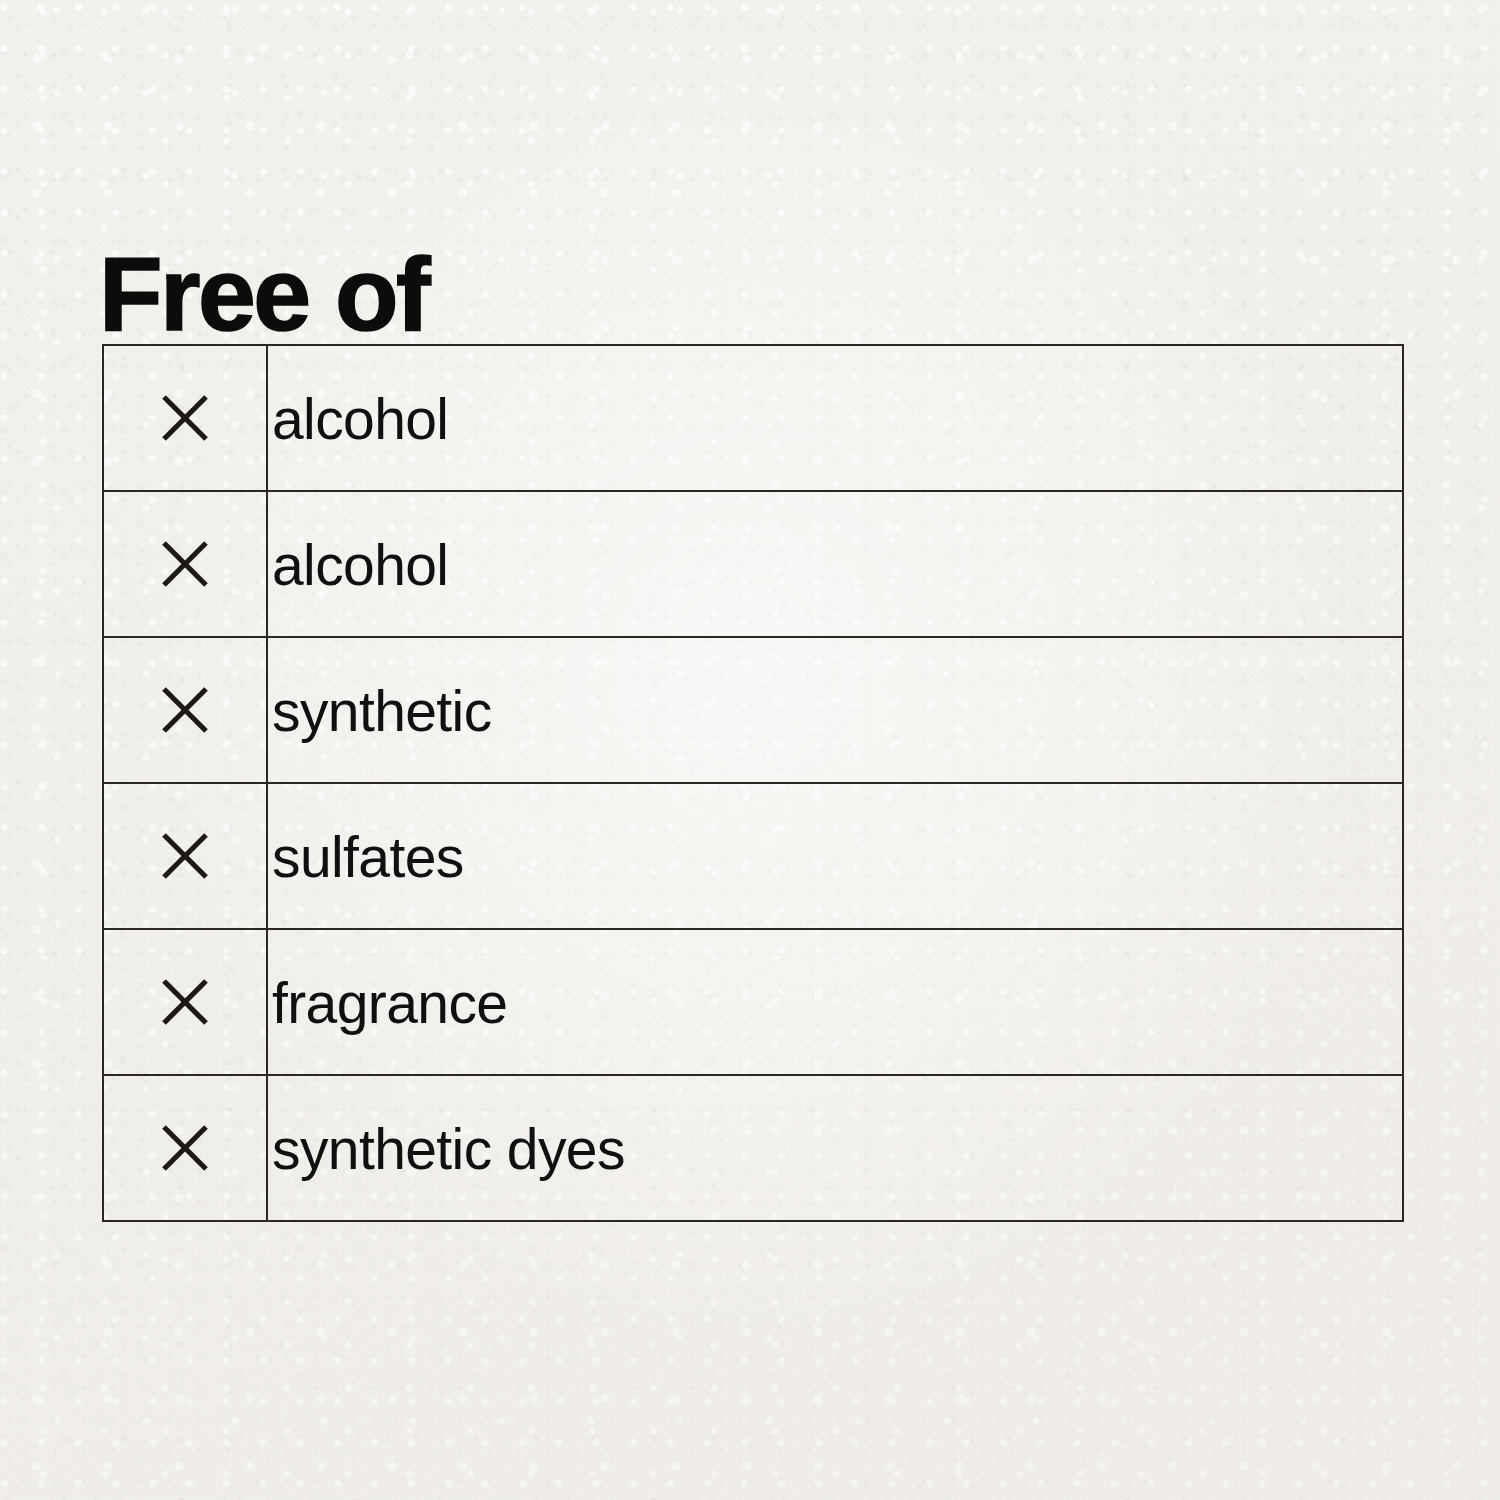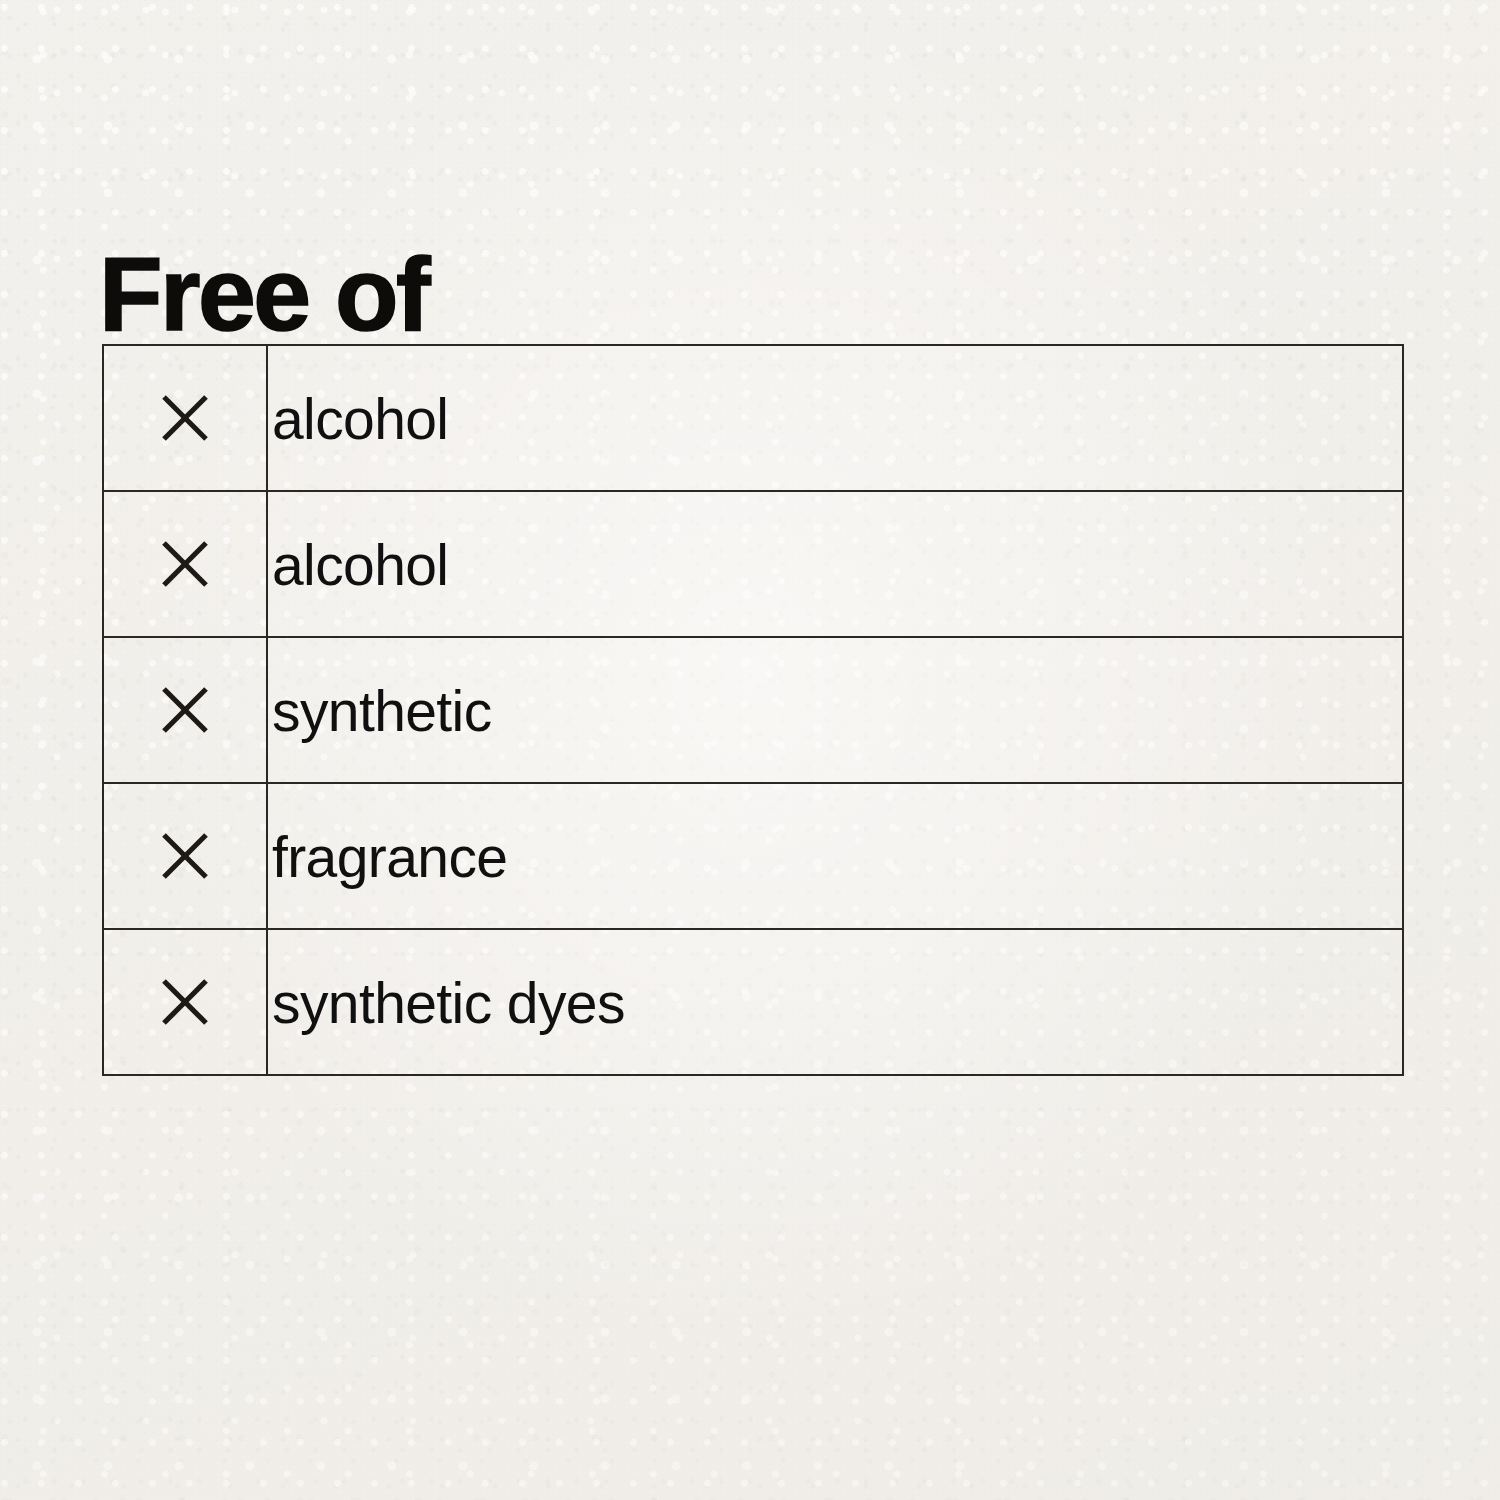--- a/index.html
+++ b/index.html
@@ -174,20 +174,33 @@
               <line x1="5" y1="5" x2="47" y2="47" stroke="#1d1a16" stroke-width="5.2" stroke-linecap="butt"></line>
               <line x1="47" y1="5" x2="5" y2="47" stroke="#1d1a16" stroke-width="5.2" stroke-linecap="butt"></line>
             </svg>
           </span>
         </td>
         <td class="label-cell">
           <span class="row-label">synthetic</span>
         </td>
       </tr>
 
+      <tr>
+        <td class="mark-cell">
+          <span class="x-icon">
+            <svg viewBox="0 0 52 52" width="52" height="52" aria-hidden="true">
+              <line x1="5" y1="5" x2="47" y2="47" stroke="#1d1a16" stroke-width="5.2" stroke-linecap="butt"></line>
+              <line x1="47" y1="5" x2="5" y2="47" stroke="#1d1a16" stroke-width="5.2" stroke-linecap="butt"></line>
+            </svg>
+          </span>
+        </td>
+        <td class="label-cell">
+          <span class="row-label">sulfates</span>
+        </td>
+      </tr>
 
       <tr>
         <td class="mark-cell">
           <span class="x-icon">
             <svg viewBox="0 0 52 52" width="52" height="52" aria-hidden="true">
               <line x1="5" y1="5" x2="47" y2="47" stroke="#1d1a16" stroke-width="5.2" stroke-linecap="butt"></line>
               <line x1="47" y1="5" x2="5" y2="47" stroke="#1d1a16" stroke-width="5.2" stroke-linecap="butt"></line>
             </svg>
           </span>
         </td>

